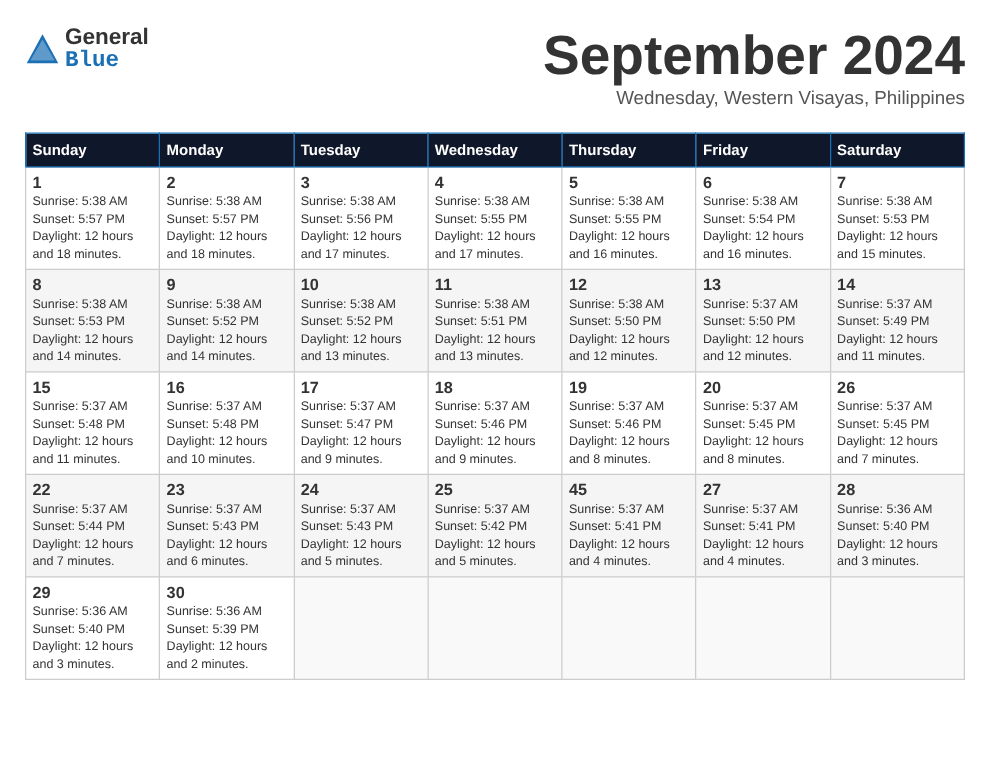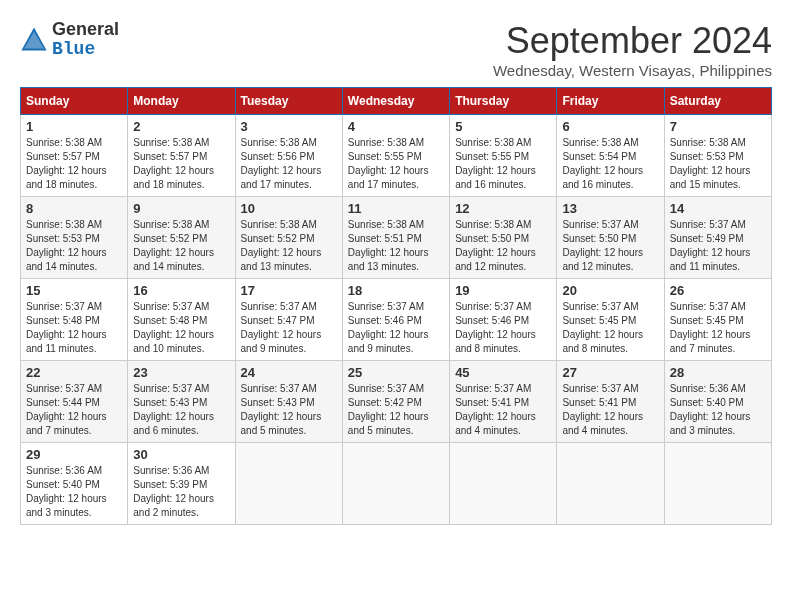--- a/index.html
+++ b/index.html
@@ -7,21 +7,21 @@
       font-family: Arial, sans-serif;
       background: #fff;
       width: 792px;
       min-height: 612px;
       padding: 20px;
     }
     .header {
       display: flex;
       justify-content: space-between;
       align-items: flex-start;
-      margin-bottom: 8px;
+      margin-bottom: 19px;
     }
     .logo {
       display: flex;
       align-items: center;
       gap: 4px;
     }
     .logo-text {
       display: flex;
       flex-direction: column;
       line-height: 1.1;
@@ -38,35 +38,36 @@
       font-family: Liberation Mono, monospace;
     }
     .logo-icon {
       width: 28px;
       height: 28px;
     }
     .title-section {
       text-align: right;
     }
     .month-title {
-      font-size: 36px;
-      font-weight: normal;
-      color: #333;
+      font-size: 44px;
+      font-weight: bold;
+      color: #333;
+      text-align: center;
     }
     .location-title {
       font-size: 15px;
       color: #555;
     }
     table {
       width: 100%;
       border-collapse: collapse;
       font-size: 11px;
     }
     thead th {
-      background: #b91c1c;
+      background: #0f172a;
       color: #fff;
       text-align: left;
       padding: 6px 5px;
       font-size: 12px;
       font-weight: bold;
       border: 1px solid #1a6fb5;
     }
     tbody td {
       border: 1px solid #ccc;
       vertical-align: top;

